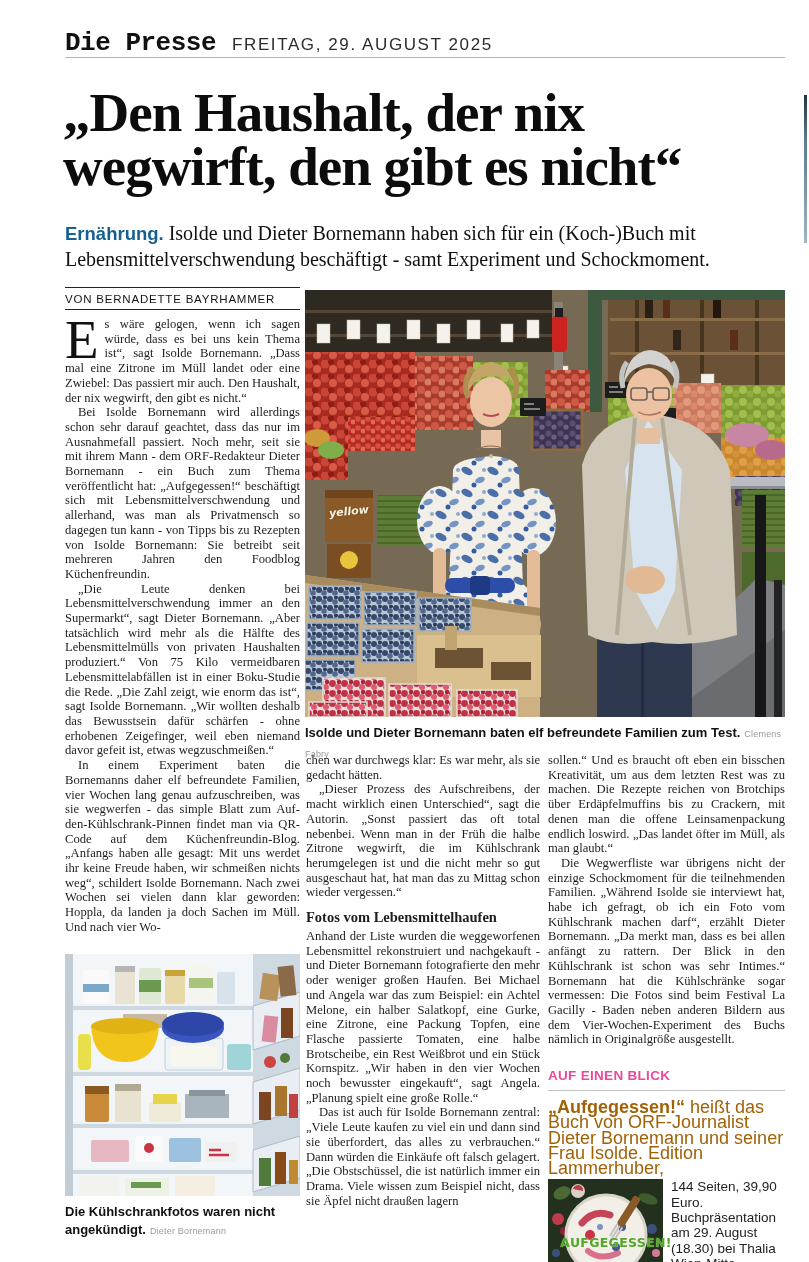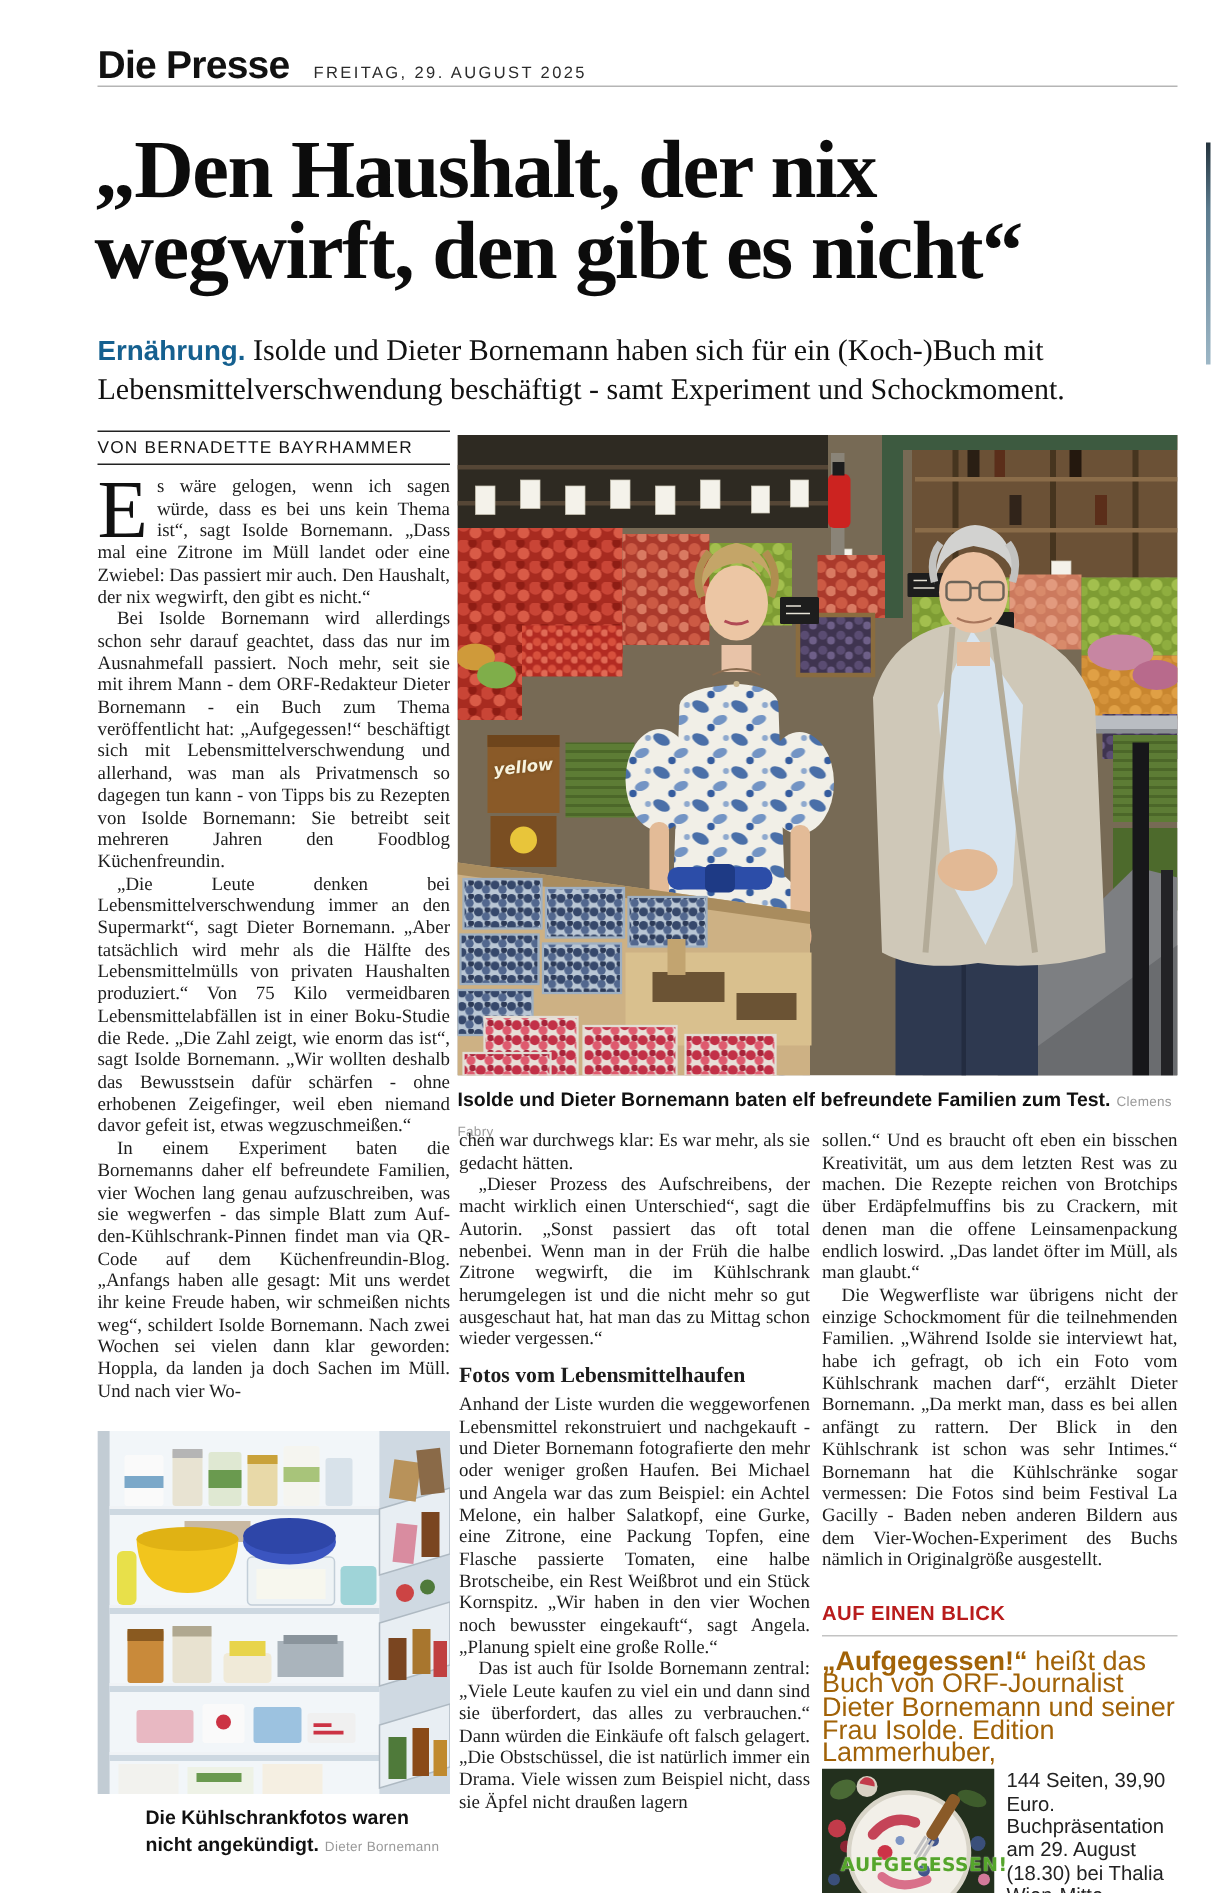--- a/index.html
+++ b/index.html
@@ -1,21 +1,21 @@
 <!DOCTYPE html>
 <html lang="de"><head>
 <meta charset="utf-8">
 <style>
   html,body{margin:0;padding:0;background:#ffffff;}
   #page{position:relative;width:809px;height:1262px;background:#ffffff;overflow:hidden;
         font-family:"Liberation Serif","DejaVu Serif",serif;color:#1c1c1c;}
   
   .masthead{position:absolute;left:65px;top:28px;width:720px;display:flex;align-items:baseline;gap:16px;}
-  .logo{font-family:Liberation Sans, sans-serif;font-weight:700;font-size:26px;letter-spacing:-0.5px;color:#111;}
-  .pagedate{font-family:"Liberation Sans",sans-serif;font-size:11px;letter-spacing:1.6px;color:#2b2b2b;}
+  .logo{font-family:Liberation Mono, monospace;font-weight:700;font-size:26px;letter-spacing:-0.5px;color:#111;}
+  .pagedate{font-family:"Liberation Sans",sans-serif;font-size:17px;letter-spacing:1.6px;color:#2b2b2b;}
   .head-rule{position:absolute;left:65px;top:57px;width:720px;height:1px;background:#b5b5b5;}
   .scrollbar{position:absolute;left:804px;top:95px;width:3px;height:148px;
              background:linear-gradient(#24333d,#5b7b8e 30%,#9db7c6);}
   
   .headline{position:absolute;left:63px;top:86px;width:724px;white-space:pre-line;
             font-size:55px;line-height:54px;font-weight:700;letter-spacing:-1px;color:#0c0c0c;}
   .standfirst{position:absolute;left:65px;top:221px;width:704px;font-size:20px;line-height:25.5px;color:#111;}
   .kicker{font-family:"Liberation Sans",sans-serif;font-weight:700;font-size:18.5px;color:#15608f;}
   
   .byline{position:absolute;left:65px;top:287px;width:235px;border-top:1.5px solid #222;border-bottom:1px solid #222;
@@ -31,21 +31,21 @@
   
   figure{margin:0;padding:0;position:absolute;}
   .cap{font-family:"Liberation Sans",sans-serif;font-weight:700;font-size:13px;line-height:17.5px;color:#111;margin-top:7px;}
   .credit{font-family:"Liberation Sans",sans-serif;font-weight:400;font-size:9px;color:#9a9a9a;margin-left:4px;letter-spacing:0.2px;}
   .photo-frame{display:block;}
   .yellow-label{position:absolute;left:24px;top:215px;transform:rotate(-6deg);
                 font-family:"DejaVu Sans",sans-serif;font-style:italic;font-weight:700;
                 font-size:11px;color:#f7f3df;text-shadow:0 0 2px #6b4618;}
   
   .glance{position:absolute;left:548px;top:1068px;width:237px;font-family:"Liberation Sans",sans-serif;}
-  .glance-title{font-weight:700;font-size:13.5px;letter-spacing:0.3px;color:#b91c1c;}
+  .glance-title{font-weight:700;font-size:13.5px;letter-spacing:0.3px;color:#ec4899;}
   .glance-rule{height:1px;background:#c3c3c3;margin-top:7px;}
   .glance-body{margin-top:9px;font-size:18px;line-height:15.3px;color:#a16207;-webkit-hyphens:auto;hyphens:auto;}
   .glance-lead{font-weight:700;}
   .glance-row{display:flex;margin-top:3px;gap:8px;}
   .cover-wrap{position:relative;width:115px;height:108px;flex:0 0 auto;}
   .cover-text{position:absolute;left:0;top:56px;width:136px;text-align:center;
               font-family:"DejaVu Sans",sans-serif;font-weight:700;font-size:12.5px;letter-spacing:0.3px;
               color:#55a52c;text-shadow:0 0 1px #eaf5d8;}
   .glance-side{font-size:13.5px;line-height:15.3px;color:#222;}
 </style>
@@ -377,21 +377,21 @@
         <rect x="216" y="54" width="12" height="30" fill="#7a4520"></rect>
       <rect x="194" y="138" width="12" height="28" fill="#7a4520"></rect>
         <rect x="210" y="132" width="12" height="30" fill="#a8762e"></rect>
         <rect x="224" y="140" width="9" height="24" fill="#c04040"></rect>
       <rect x="194" y="204" width="12" height="28" fill="#4f7a3a"></rect>
         <rect x="210" y="198" width="11" height="32" fill="#8a4a18"></rect>
         <rect x="224" y="206" width="9" height="24" fill="#c08a2e"></rect>
       <circle cx="205" cy="108" r="6" fill="#cc4444"></circle>
         <circle cx="220" cy="104" r="5" fill="#4f7a3a"></circle>
     </svg>
-    <figcaption class="cap" style="line-height:18px;margin-left:32px;">
+    <figcaption class="cap" style="line-height:18px;">
       <span>Die Kühlschrankfotos waren nicht angekündigt.</span><span class="credit">Dieter Bornemann</span>
     </figcaption>
   </figure>
 
   <aside class="glance">
     <div class="glance-title">AUF EINEN BLICK</div>
     <div class="glance-rule"></div>
     <p class="glance-body" style="margin:9px 0 0 0;">
       <span class="glance-lead">„Aufgegessen!“</span><span> heißt das Buch von ORF-Journalist Dieter Bornemann und seiner Frau Isolde. Edition Lammerhuber,</span>
     </p>

